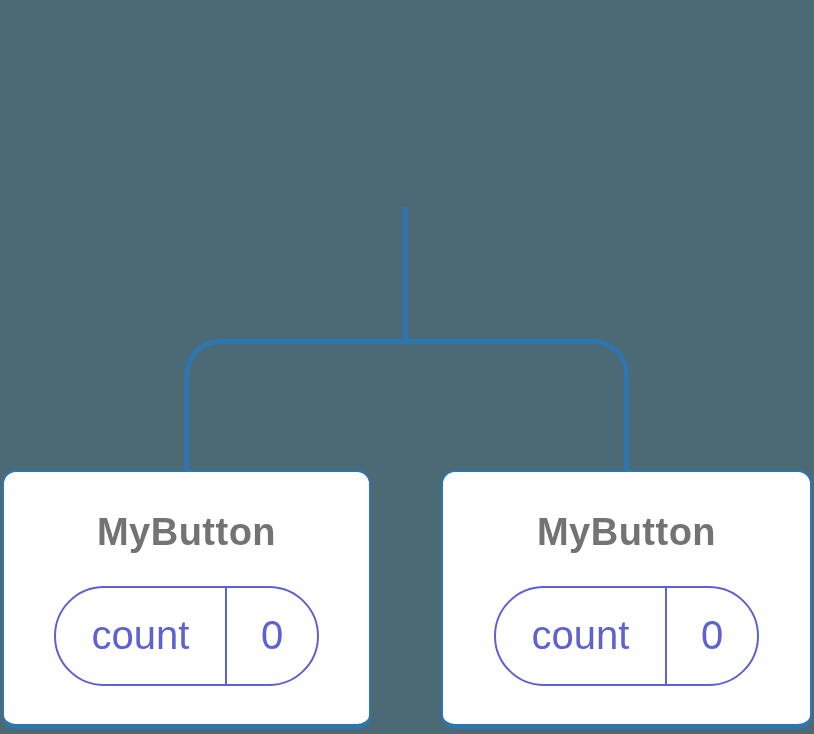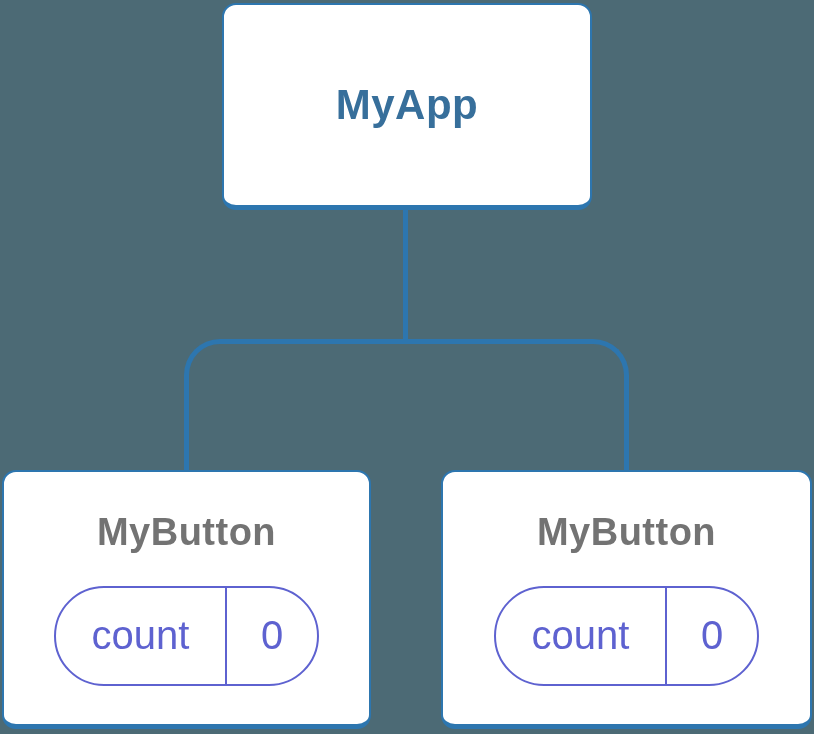--- a/index.html
+++ b/index.html
@@ -125,23 +125,20 @@
   }
 </style>
 </head>
 <body>
 
 <div class="canvas">
 
   <div class="stem"></div>
   <div class="bracket"></div>
 
-  <div class="node node-root">
-    <span class="root-label">MyApp</span>
-  </div>
 
   <div class="node node-child-left">
     <span class="child-label">MyButton</span>
     <div class="pill">
       <div class="pill-key-cell">
         <span class="pill-text">count</span>
       </div>
       <div class="pill-value-cell">
         <span class="pill-text">0</span>
       </div>

